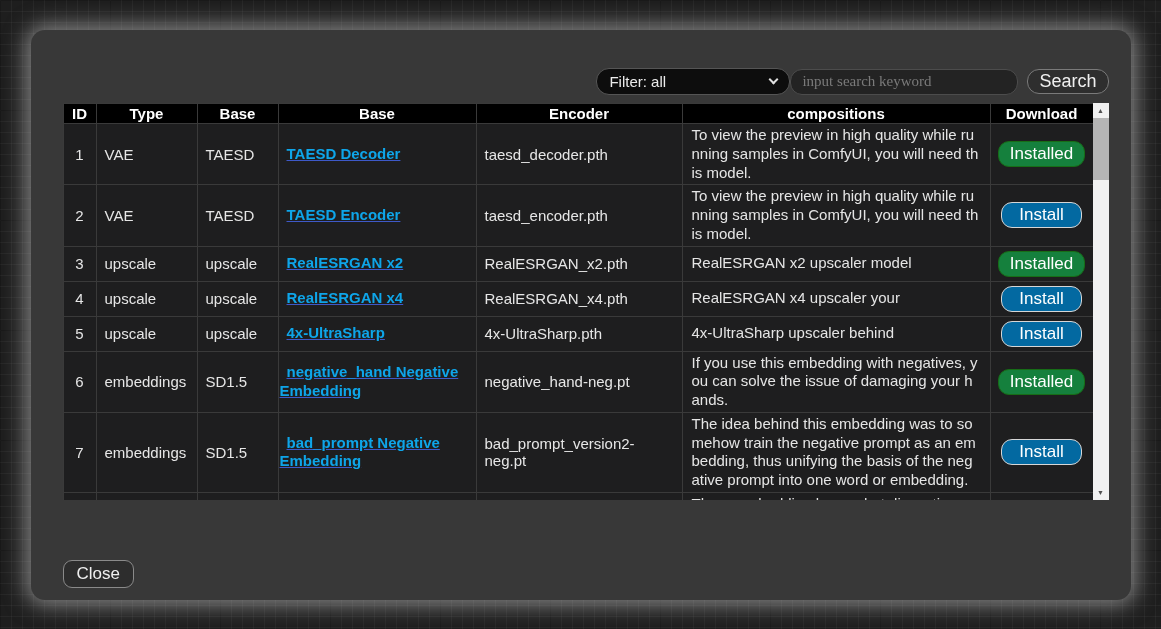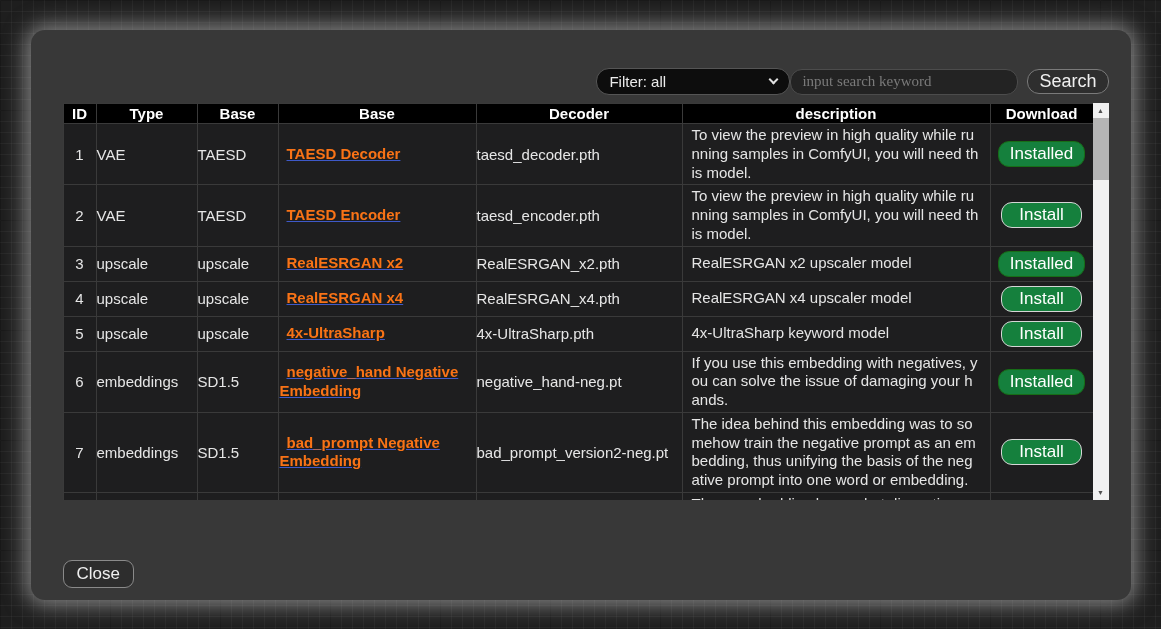--- a/index.html
+++ b/index.html
@@ -59,37 +59,37 @@
   col.w-id { width: 33px; } col.w-type { width: 101px; } col.w-base { width: 81px; }
   col.w-name { width: 198px; } col.w-file { width: 206px; }
   col.w-desc { width: 308px; } col.w-dl { width: 103px; }
   th {
     background: #000; color: #fff; font-weight: bold; font-size: 15px;
     height: 14px; padding: 1px 3px; border: 1px solid #3a3a3a; text-align: center;
   }
   td {
     background: #1e1e1f; border: 1px solid #3a3a3a;
     color: #e6e6e6; font-size: 15px; vertical-align: middle;
-    padding: 6px 0;
+    padding: 6px 8px;
   }
   td.c-id { text-align: center; padding: 6px 2px; }
   td.c-name { padding: 6px 1px; text-indent: 7px; line-height: 1.25; }
   td.c-desc { padding: 2px 9px; word-break: break-all; line-height: 1.25; color: #e5e5e5; }
   td.c-dl { text-align: center; padding: 4px 3px; }
   .model-link {
-    color: #f97316; font-weight: bold; cursor: pointer;
+    color: #0ea5e9; font-weight: bold; cursor: pointer;
     text-decoration: underline; text-decoration-color: #3e59c8;
   }
   .badge-installed {
     display: inline-block; background: #15803d; color: #fff;
     border: 1px solid #176d17; border-radius: 11px;
     font-size: 17px; padding: 2px 11px;
   }
   .btn-install {
-    background: #15803d; color: #fff;
+    background: #0369a1; color: #fff;
     border: 1px solid #d6d6d6; border-radius: 11px;
     font-size: 17px; padding: 2px 17px; cursor: pointer;
     font-family: "Liberation Sans", sans-serif;
   }
   
   .scrollbar { width: 16px; height: 397px; background: #f1f1f1; position: relative; flex: none; }
   .sb-arrow {
     position: absolute; left: 0; width: 16px; height: 15px;
     display: flex; align-items: center; justify-content: center;
     color: #505050; font-size: 7px; cursor: pointer; user-select: none;
@@ -132,22 +132,22 @@
             <col class="w-file">
             <col class="w-desc">
             <col class="w-dl">
         </colgroup>
         <thead>
           <tr>
             <th>ID</th>
             <th>Type</th>
             <th>Base</th>
             <th>Base</th>
-            <th>Decoder</th>
-            <th>description</th>
+            <th>Encoder</th>
+            <th>compositions</th>
             <th>Download</th>
           </tr>
         </thead>
         <tbody>
             <tr>
               <td class="c-id">1</td>
               <td class="c-type">VAE</td>
               <td class="c-base">TAESD</td>
               <td class="c-name"><a class="model-link">TAESD Decoder</a></td>
               <td class="c-file">taesd_decoder.pth</td>
@@ -171,30 +171,30 @@
               <td class="c-file">RealESRGAN_x2.pth</td>
               <td class="c-desc">RealESRGAN x2 upscaler model</td>
               <td class="c-dl"><span class="badge-installed">Installed</span></td>
             </tr>
             <tr>
               <td class="c-id">4</td>
               <td class="c-type">upscale</td>
               <td class="c-base">upscale</td>
               <td class="c-name"><a class="model-link">RealESRGAN x4</a></td>
               <td class="c-file">RealESRGAN_x4.pth</td>
-              <td class="c-desc">RealESRGAN x4 upscaler model</td>
+              <td class="c-desc">RealESRGAN x4 upscaler your</td>
               <td class="c-dl"><button class="btn-install">Install</button></td>
             </tr>
             <tr>
               <td class="c-id">5</td>
               <td class="c-type">upscale</td>
               <td class="c-base">upscale</td>
               <td class="c-name"><a class="model-link">4x-UltraSharp</a></td>
               <td class="c-file">4x-UltraSharp.pth</td>
-              <td class="c-desc">4x-UltraSharp keyword model</td>
+              <td class="c-desc">4x-UltraSharp upscaler behind</td>
               <td class="c-dl"><button class="btn-install">Install</button></td>
             </tr>
             <tr>
               <td class="c-id">6</td>
               <td class="c-type">embeddings</td>
               <td class="c-base">SD1.5</td>
               <td class="c-name"><a class="model-link">negative_hand Negative Embedding</a></td>
               <td class="c-file">negative_hand-neg.pt</td>
               <td class="c-desc">If you use this embedding with negatives, you can solve the issue of damaging your hands.</td>
               <td class="c-dl"><span class="badge-installed">Installed</span></td>

